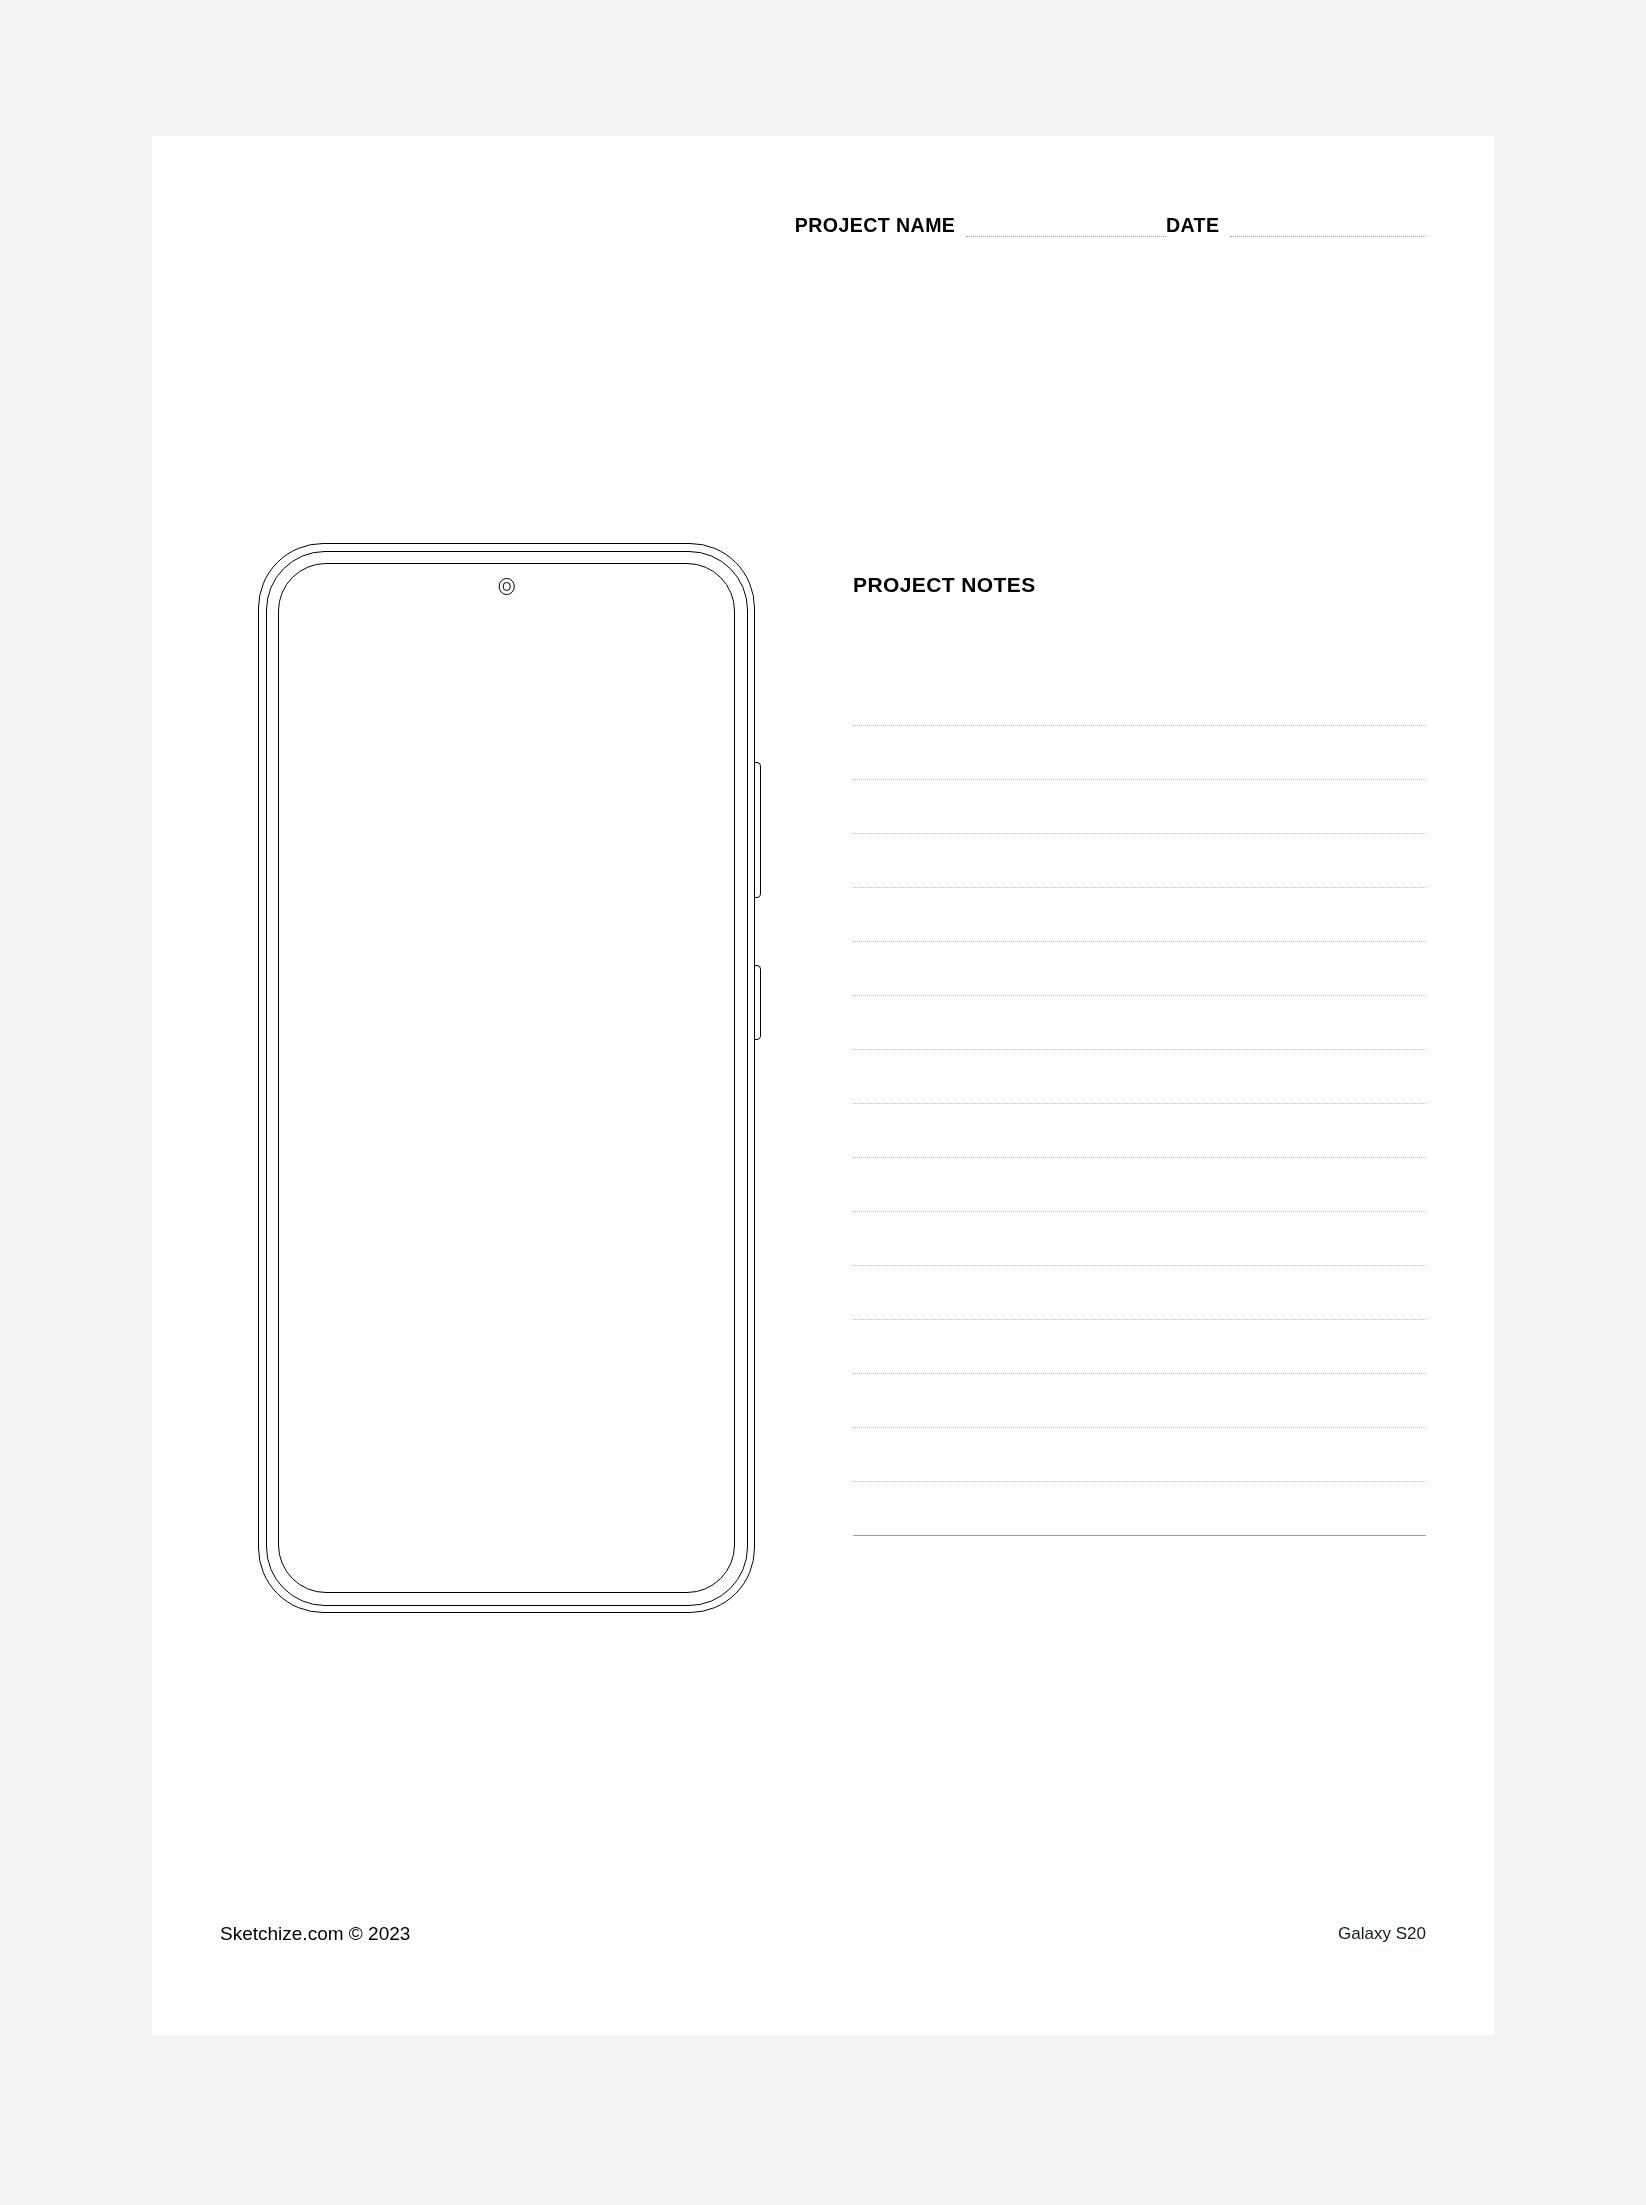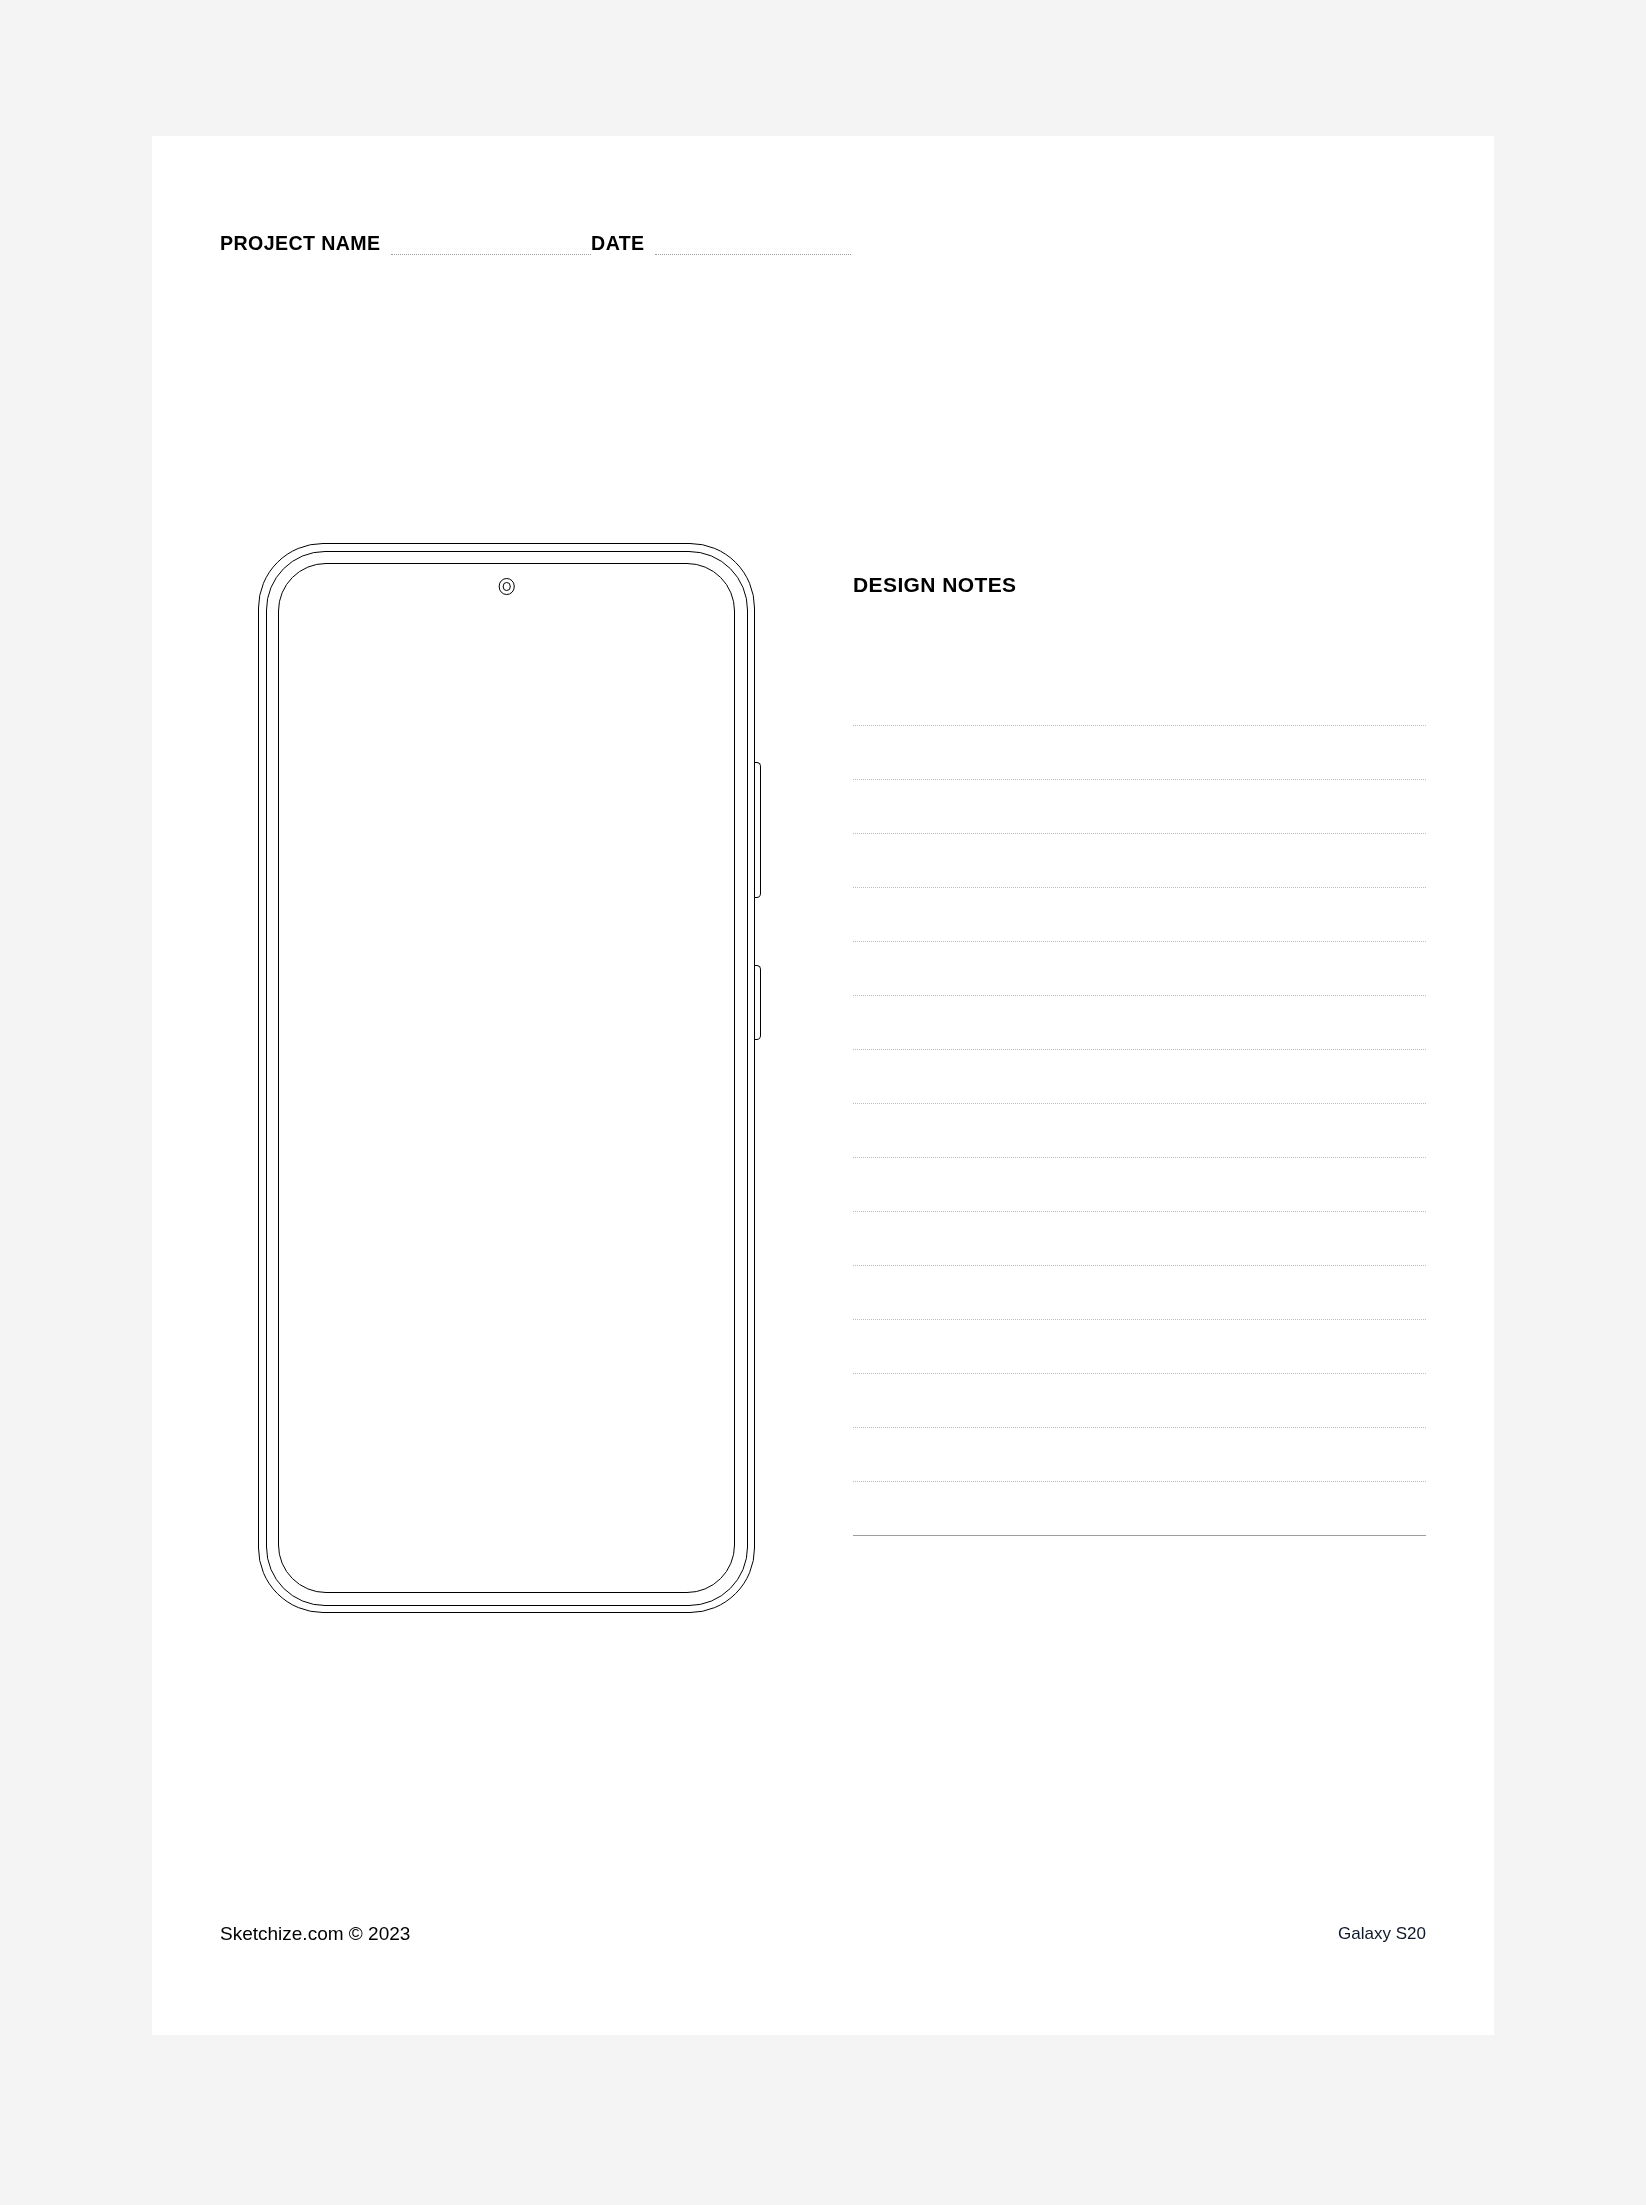--- a/index.html
+++ b/index.html
@@ -14,25 +14,25 @@
   }
   .page {
     width: 1342px;
     height: 1899px;
     background: #ffffff;
     position: relative;
     box-shadow: 0 0 0 rgba(0,0,0,0);
   }
   .header {
     position: absolute;
-    top: 96px;
+    top: 78px;
     left: 68px;
     right: 68px;
     display: flex;
-    justify-content: flex-start;
+    justify-content: flex-end;
     align-items: flex-end;
   }
   .field-group {
     display: flex;
     align-items: flex-end;
     gap: 10.6px;
   }
   .field-label {
     font-size: 19.6px;
     font-weight: 800;
@@ -171,21 +171,21 @@
     <div class="phone-wrap">
       <div class="phone-outer"></div>
       <div class="phone-mid"></div>
       <div class="phone-screen"></div>
       <div class="camera"></div>
       <div class="side-btn vol"></div>
       <div class="side-btn pwr"></div>
     </div>
 
     <div class="notes">
-      <div class="notes-title">DESIGN NOTES</div>
+      <div class="notes-title">PROJECT NOTES</div>
       <div id="note-lines">
           <div class="note-line"></div>
           <div class="note-line"></div>
           <div class="note-line"></div>
           <div class="note-line"></div>
           <div class="note-line"></div>
           <div class="note-line"></div>
           <div class="note-line"></div>
           <div class="note-line"></div>
           <div class="note-line"></div>

